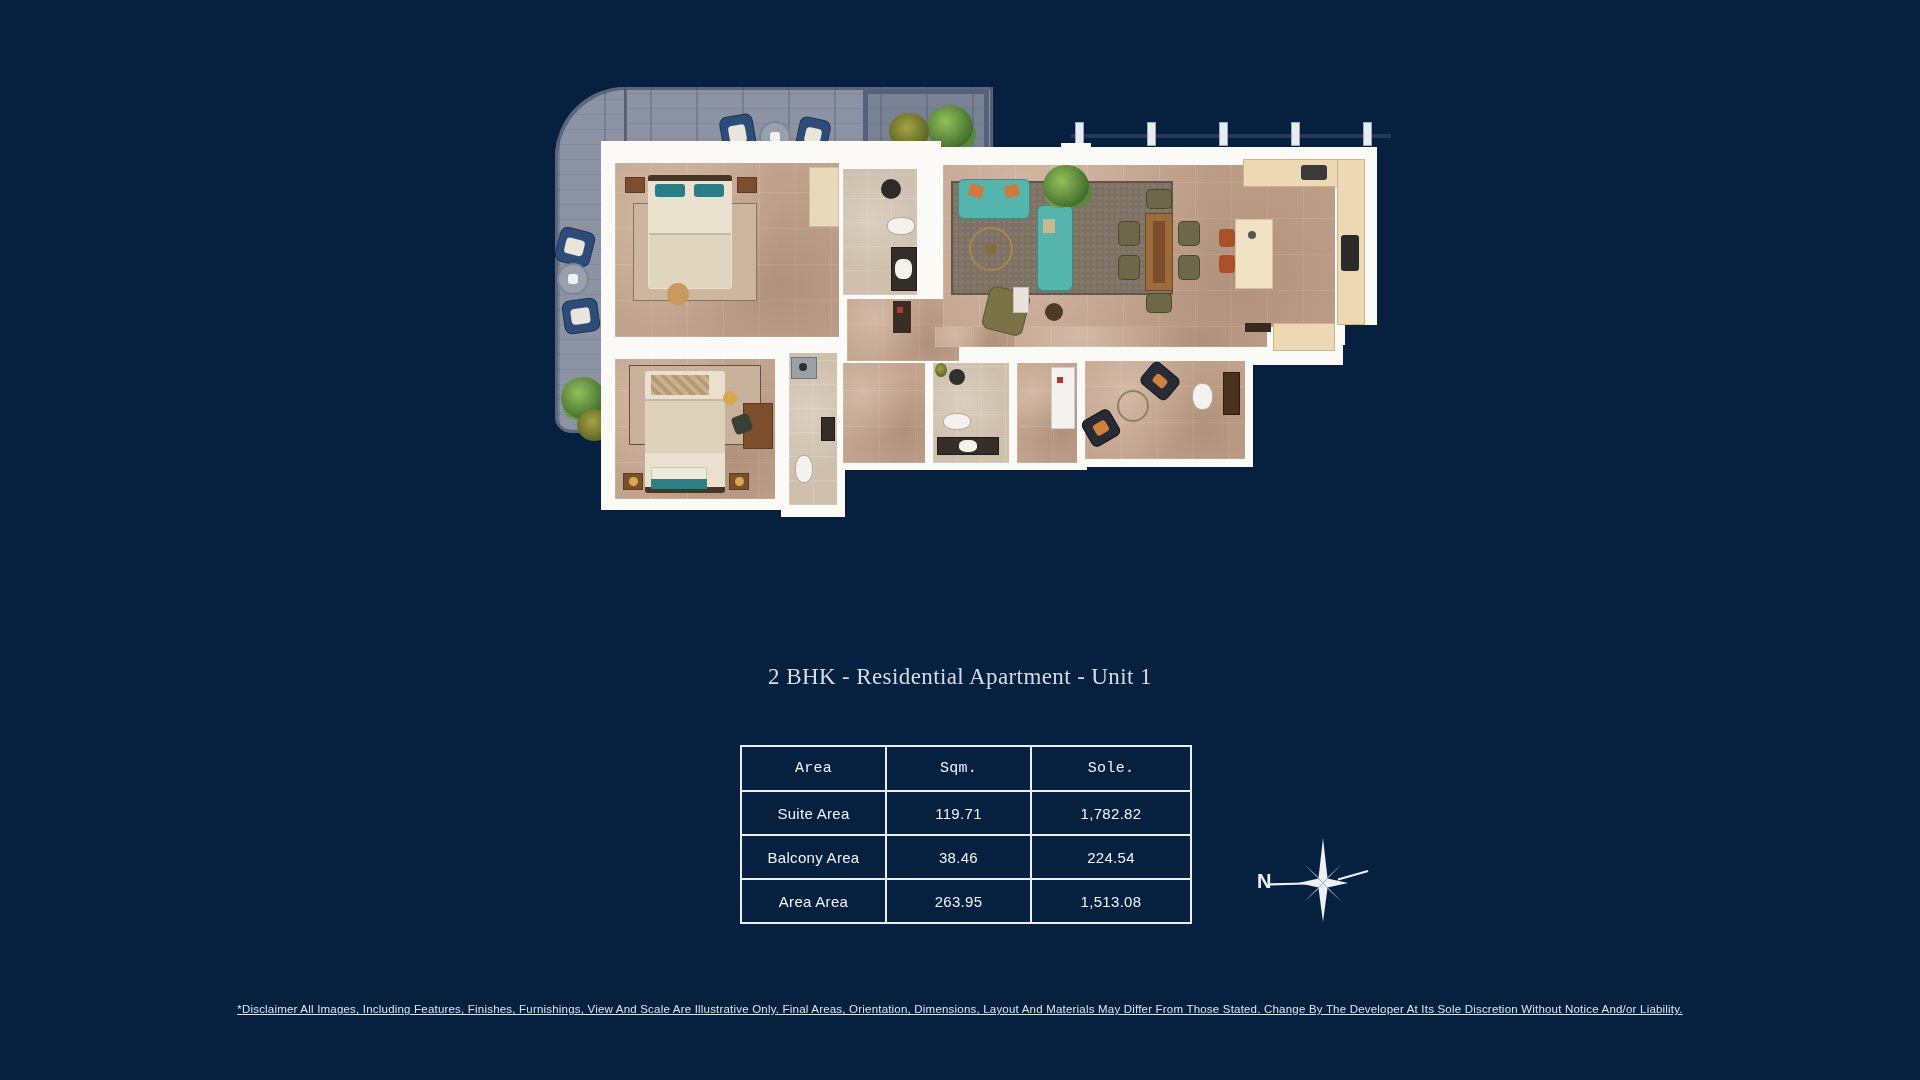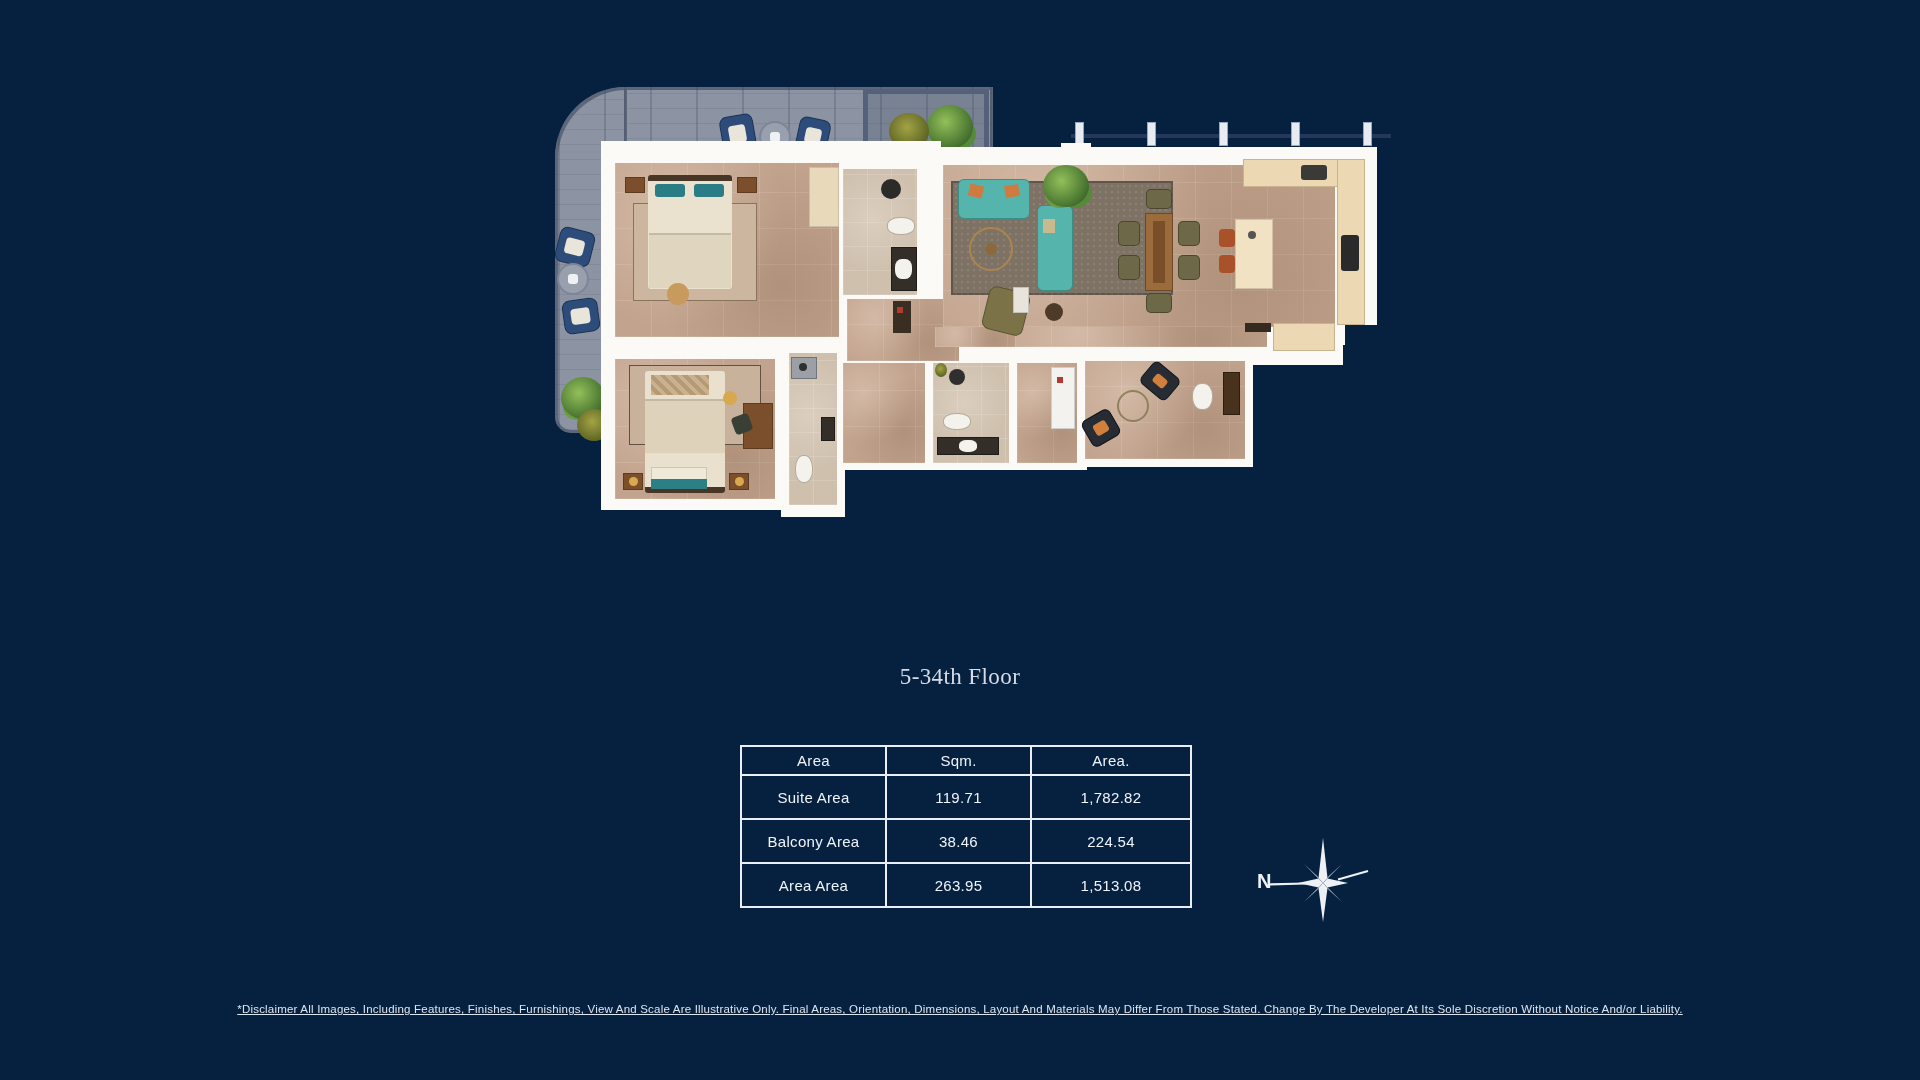--- a/index.html
+++ b/index.html
@@ -195,34 +195,34 @@
     <div class="f" style="left:352px;top:222px;width:6px;height:6px;background:#b23b2f;"></div>
 
     <div class="f chair-dark" style="left:598px;top:282px;width:34px;height:28px;transform:rotate(40deg);"></div>
     <div class="f chair-dark" style="left:540px;top:328px;width:32px;height:30px;transform:rotate(-30deg);"></div>
     <div class="f circle" style="left:572px;top:305px;width:32px;height:32px;border:2px solid #8f815f;"></div>
     <div class="f toilet" style="left:647px;top:298px;width:21px;height:27px;"></div>
     <div class="f" style="left:678px;top:287px;width:17px;height:43px;background:#48321d;border:1px solid rgba(0,0,0,.4);"></div>
   </div>
 
   <div class="title">
-    <span style="display:block">5-34th Floor</span>
+    <span style="display:block">2 BHK - Residential Apartment - Unit 1</span>
   </div>
 
   <table class="area-table">
     <colgroup>
         <col style="width:145px">
         <col style="width:145px">
         <col style="width:160px">
       </colgroup>
     <thead>
-      <tr style="height:29px;">
+      <tr style="height:45px;font-family:Liberation Mono, monospace;">
         <th>Area</th>
         <th>Sqm.</th>
-        <th>Area.</th>
+        <th>Sole.</th>
       </tr>
     </thead>
     <tbody>
       <tr>
         <td>Suite Area</td>
         <td>119.71</td>
         <td>1,782.82</td>
       </tr>
       <tr>
         <td>Balcony Area</td>

